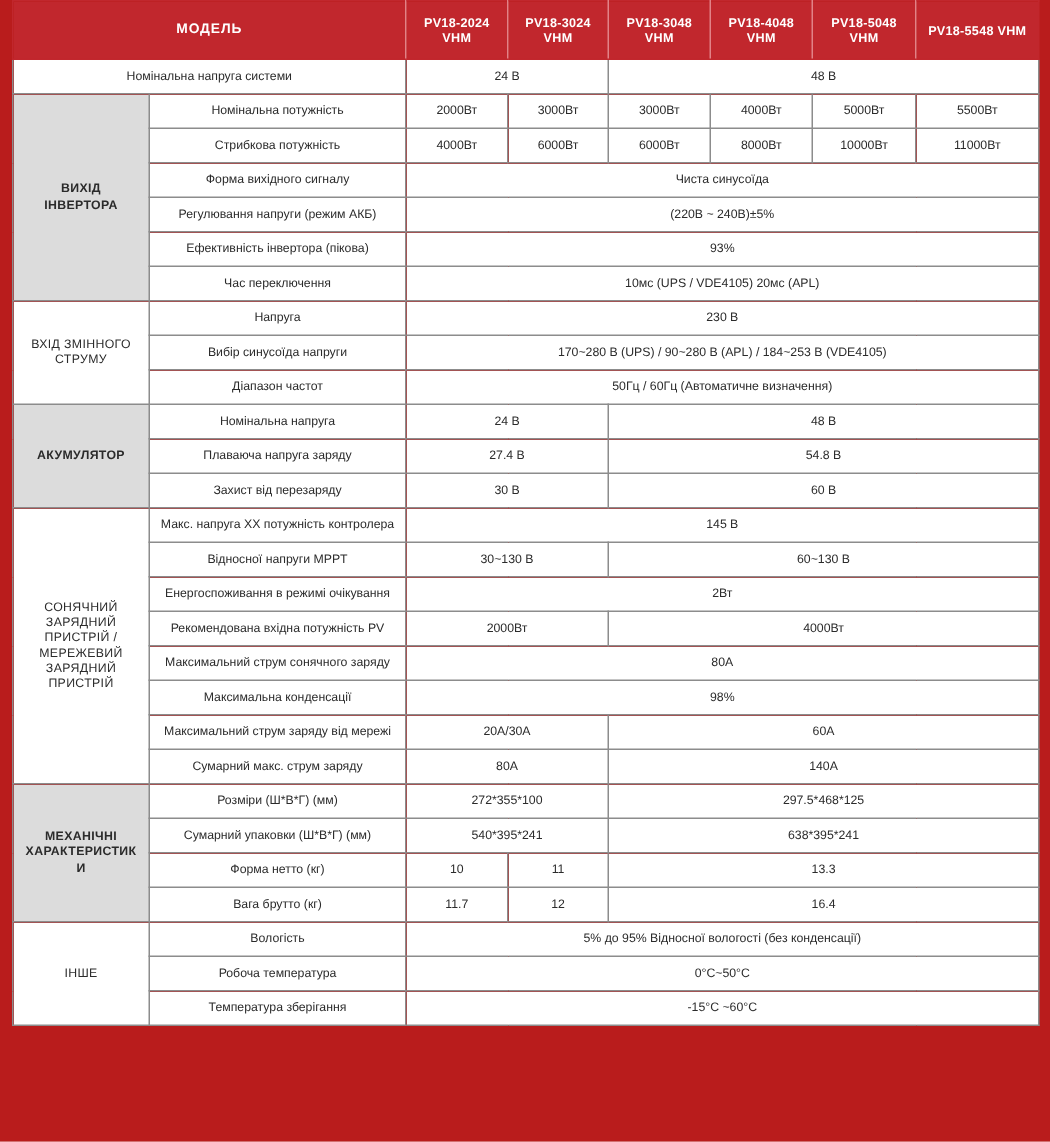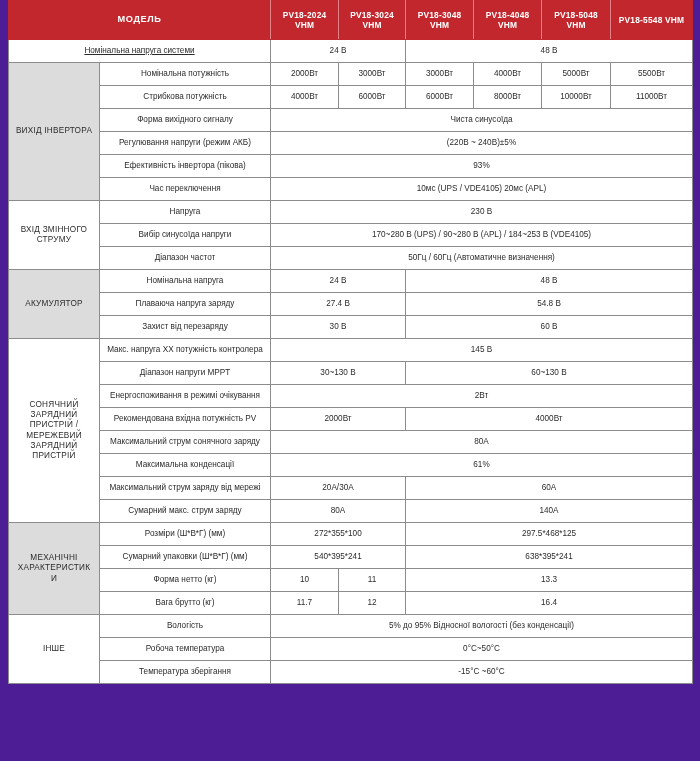--- a/index.html
+++ b/index.html
@@ -13,21 +13,21 @@
     font-family: "Liberation Sans", "DejaVu Sans", sans-serif;
     color: #2b2b2b;
     overflow: hidden;
   }
 
   .sheet {
     box-sizing: border-box;
     width: 700px;
     height: 761px;
     padding: 0 8px;
-    background: #4c1d95;
+    background: #b91c1c;
   }
 
   table.spec {
     border-collapse: collapse;
     table-layout: fixed;
     width: 684px;
     margin: 0;
   }
 
   table.spec td, table.spec th {
@@ -68,38 +68,37 @@
   }
 
   
   td.cat {
     font-size: 8.2px;
     line-height: 1.5;
     letter-spacing: .25px;
     text-align: center;
     padding: 4px 3px;
   }
-  td.cat.shaded { background: #dcdcdc; }
+  td.cat.shaded { background: #dcdcdc; font-weight: bold; }
   td.cat.plain  { background: #ffffff; margin-left: 21px; }
 
   
   td.param {
     text-align: left;
     padding-left: 8px;
     font-size: 8.2px;
   }
 
   
   td.val { font-size: 8.2px; }
 
   
   td.sysrow-label {
     text-align: center;
     font-size: 8.2px;
-    text-decoration: underline;
   }
 
   .rowh-s { height: 23px; }
 </style>
 </head>
 <body>
 
 <div class="sheet">
   <table class="spec">
     <colgroup>
@@ -192,40 +191,40 @@
           <td class="param">Захист від перезаряду</td>
           <td class="val" colspan="2">30 В</td>
           <td class="val" colspan="4">60 В</td>
         </tr>
         <tr class="rowh-s">
           <td class="cat plain" rowspan="8">СОНЯЧНИЙ ЗАРЯДНИЙ ПРИСТРІЙ / МЕРЕЖЕВИЙ ЗАРЯДНИЙ ПРИСТРІЙ</td>
           <td class="param">Макс. напруга ХХ потужність контролера</td>
           <td class="val" colspan="6">145 В</td>
         </tr>
         <tr class="rowh-s">
-          <td class="param">Діапазон напруги MPPT</td>
+          <td class="param">Відносної напруги MPPT</td>
           <td class="val" colspan="2">30~130 В</td>
           <td class="val" colspan="4">60~130 В</td>
         </tr>
         <tr class="rowh-s">
           <td class="param">Енергоспоживання в режимі очікування</td>
           <td class="val" colspan="6">2Вт</td>
         </tr>
         <tr class="rowh-s">
           <td class="param">Рекомендована вхідна потужність PV</td>
           <td class="val" colspan="2">2000Вт</td>
           <td class="val" colspan="4">4000Вт</td>
         </tr>
         <tr class="rowh-s">
           <td class="param">Максимальний струм сонячного заряду</td>
           <td class="val" colspan="6">80A</td>
         </tr>
         <tr class="rowh-s">
           <td class="param">Максимальна конденсації</td>
-          <td class="val" colspan="6">61%</td>
+          <td class="val" colspan="6">98%</td>
         </tr>
         <tr class="rowh-s">
           <td class="param">Максимальний струм заряду від мережі</td>
           <td class="val" colspan="2">20A/30A</td>
           <td class="val" colspan="4">60A</td>
         </tr>
         <tr class="rowh-s">
           <td class="param">Сумарний макс. струм заряду</td>
           <td class="val" colspan="2">80A</td>
           <td class="val" colspan="4">140A</td>

